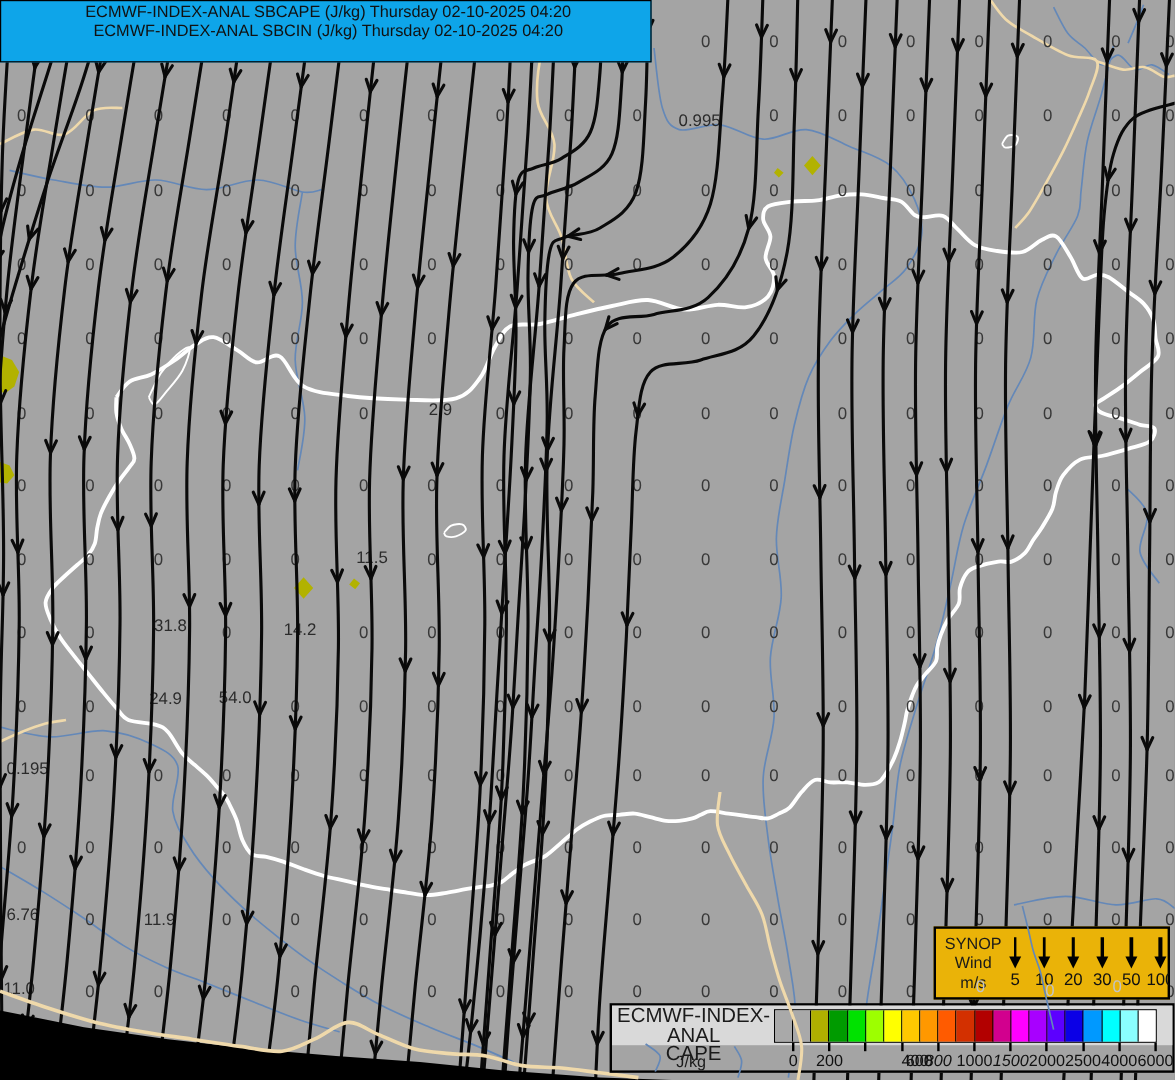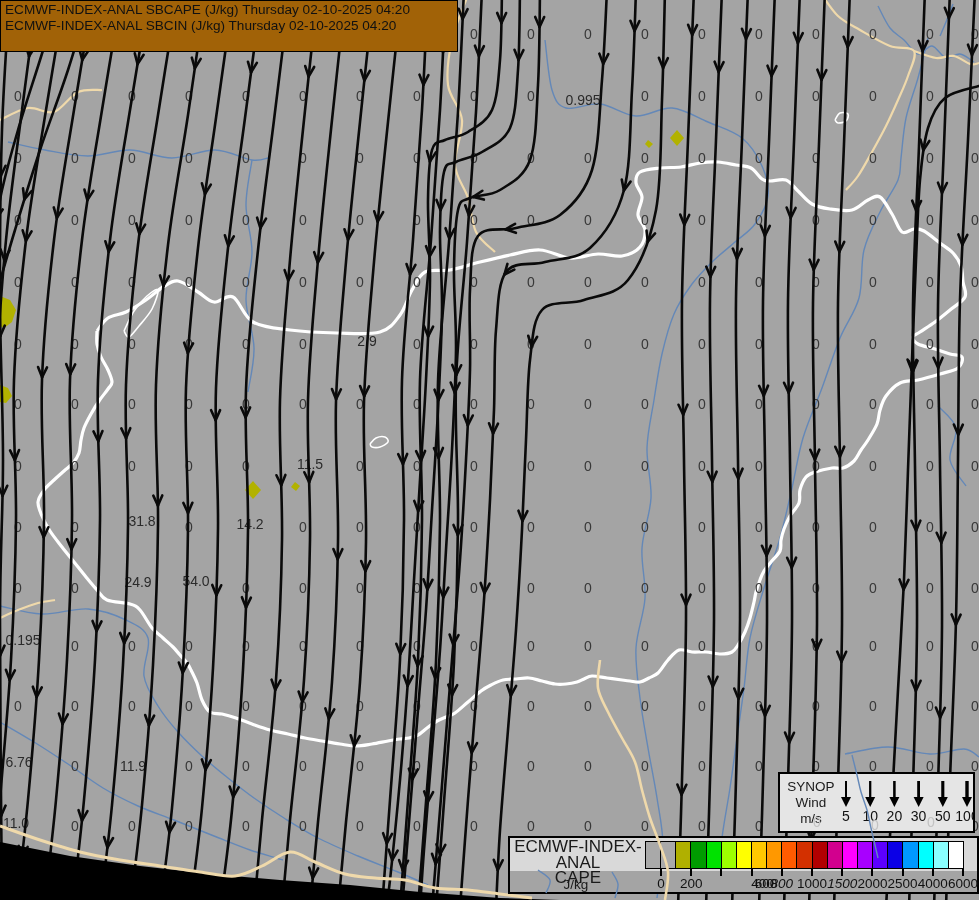--- a/index.html
+++ b/index.html
@@ -1,24 +1,24 @@
 <!DOCTYPE html>
 <html><head>
 <meta charset="utf-8">
 <style>
   html,body{margin:0;padding:0;background:#888;}
   .stage{position:relative;width:979px;height:900px;overflow:hidden;
          font-family:"Liberation Sans", sans-serif;background:#a4a4a4;}
   #map-svg{position:absolute;left:0;top:0;z-index:1;}
   #overlay-svg{position:absolute;left:0;top:0;z-index:6;pointer-events:none;}
-  .hdr{position:absolute;left:0;top:0;width:458px;height:52px;z-index:7;
-       background:#a16207;border:1px solid #000;box-sizing:border-box;
-       padding:1px 0 0 4px;font-size:13.6px;line-height:16.4px;color:#111;white-space:nowrap;}
+  .hdr{position:absolute;left:0;top:0;width:543px;height:52px;z-index:7;
+       background:#0ea5e9;border:1px solid #000;box-sizing:border-box;
+       padding:1px 0 0 4px;font-size:13.6px;line-height:16.4px;color:#111;white-space:nowrap;text-align:center;}
   .synop{position:absolute;left:778px;top:772px;width:197px;height:61px;z-index:4;
-       background:#e5e5e5;border:2px solid #000;box-sizing:border-box;}
+       background:#eab308;border:2px solid #000;box-sizing:border-box;}
   .synop .st{position:absolute;left:0;top:5px;width:62px;text-align:center;
        font-size:13.5px;line-height:16px;color:#1a1a1a;}
   #synop-svg{position:absolute;left:58px;top:0;}
   .cape{position:absolute;left:508px;top:836px;width:471px;height:58px;z-index:4;
        border:2px solid #000;box-sizing:border-box;}
   .cape-top{position:absolute;left:0;top:0;width:100%;height:33px;background:#d9d9d9;}
   .cape-title{position:absolute;left:2px;top:1px;width:132px;text-align:center;
        font-size:17px;line-height:15.5px;color:#1a1a1a;}
   .cape-unit{position:absolute;left:36px;top:39px;width:60px;text-align:center;
        font-size:13.5px;color:#1a1a1a;}

